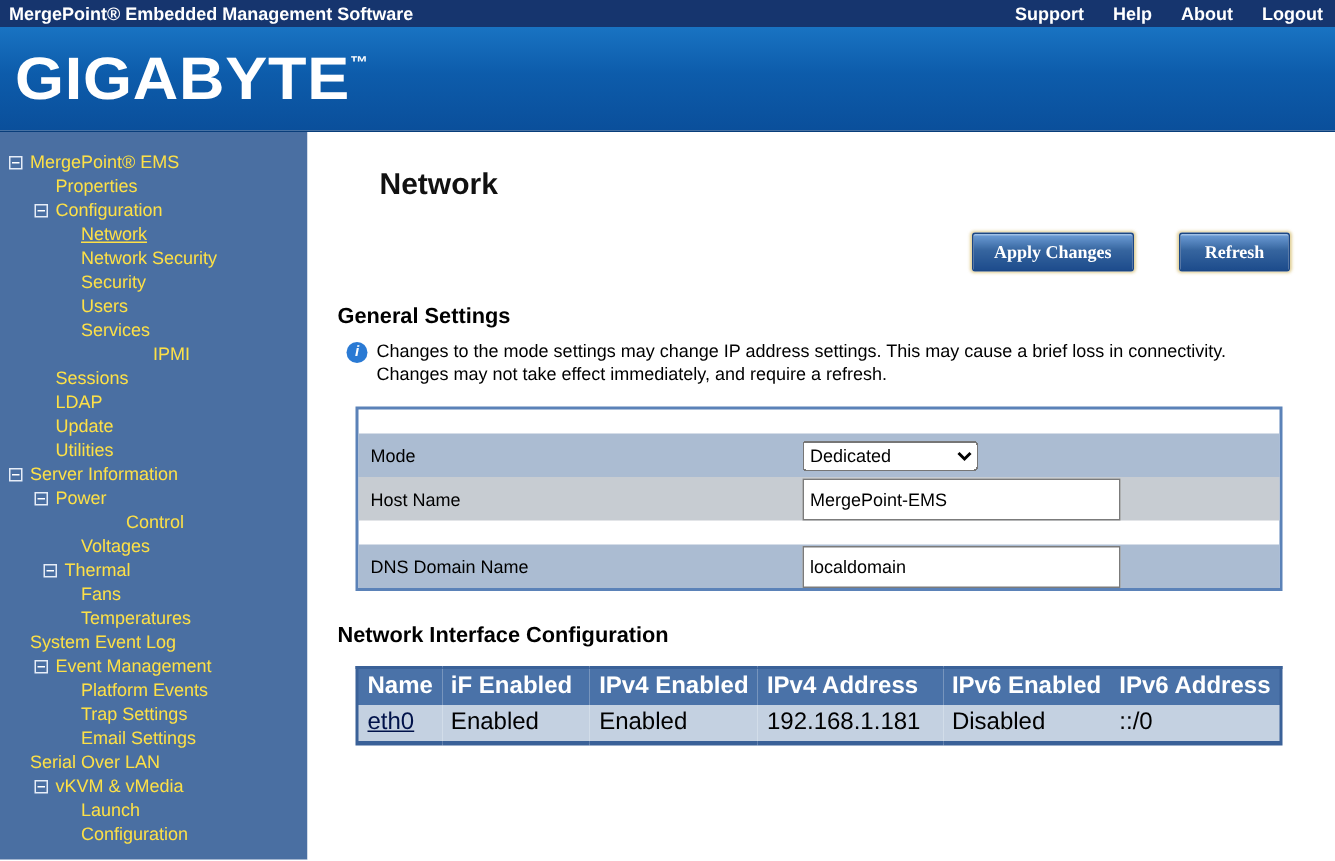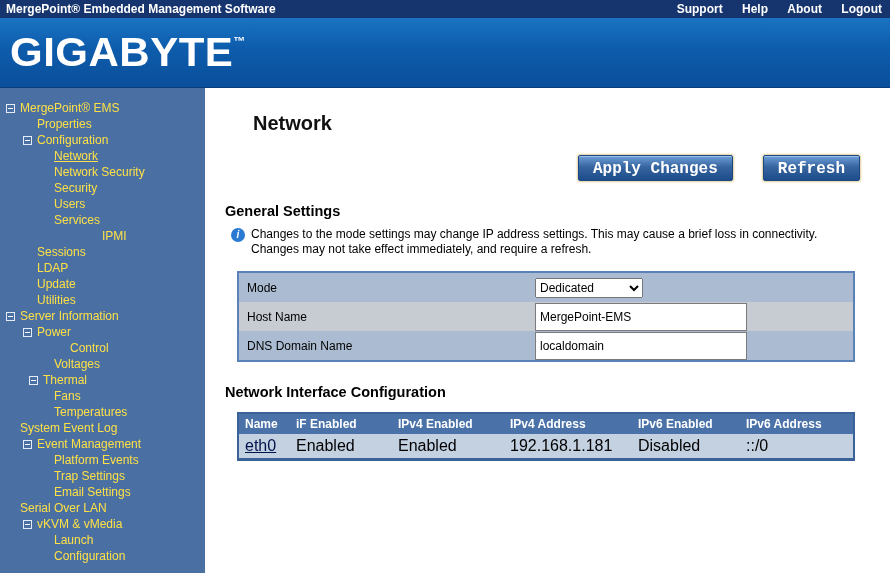--- a/index.html
+++ b/index.html
@@ -104,22 +104,22 @@
     justify-content: flex-end;
     gap: 30px;
     margin-top: 20px;
   }
   .btn {
     min-width: 74px;
     height: 26px;
     padding: 4px 14px;
     color: #fff;
     font-weight: bold;
-    font-size: 16px;
-    font-family: Liberation Mono, monospace;
+    font-size: 12px;
+    font-family: Liberation Serif, serif;
     background: linear-gradient(180deg, var(--button_top) 0%, #36659f 45%, var(--button_bottom) 100%);
     border: 1px solid #1c4784;
     border-radius: 2px;
     box-shadow: 0 0 2px 1px rgba(200,170,70,0.55), inset 0 1px 0 rgba(255,255,255,0.35);
     cursor: pointer;
   }
   .section-heading {
     font-size: 14.5px;
     font-weight: bold;
     color: #000;
@@ -145,25 +145,25 @@
     margin-top: 1px;
   }
   .info-text { margin: 0; line-height: 15px; }
 
   .settings-table {
     width: 618px;
     margin: 14px 0 0 22px;
     border: 2px solid var(--accent_border);
   }
   .srow { display: flex; align-items: center; height: 29px; padding-left: 8px; }
-  .srow-a { background: var(--row_blue); }
+  .srow-a { background: var(--row_blue); margin-top: 16px; }
   .srow-b { background: var(--row_gray); }
   .slabel { flex: 1; color: #000; }
   .sctrl { width: 318px; display: flex; align-items: center; }
-  .mode-select { width: 108px; height: 20px; font-size: 12px; font-family: inherit; cursor: pointer; }
+  .mode-select { width: 117px; height: 20px; font-size: 12px; font-family: inherit; cursor: pointer; }
   .txt {
     width: 212px; height: 28px;
     border: 1px solid #7b7b7b;
     background: #fff;
     font-size: 12px;
     font-family: inherit;
     padding: 1px 4px;
   }
 
   .nic-table {
@@ -171,21 +171,21 @@
     margin: 12px 0 0 22px;
     border-collapse: collapse;
     border: 2px solid #3a6198;
     border-bottom-width: 3px;
   }
   .nic-table th {
     background: var(--table_header_bg);
     color: #fff;
     text-align: left;
     font-weight: bold;
-    font-size: 12px;
+    font-size: 16px;
     padding: 3px 6px;
     white-space: nowrap;
   }
   .nic-table td {
     background: var(--data_row_bg);
     color: #000;
     font-size: 16px;
     padding: 3px 6px;
     white-space: nowrap;
   }
@@ -271,21 +271,21 @@
             <span class="tree-label">Utilities</span>
           </div>
           <div class="tree-item" style="padding-left: 6px;">
             <span class="tree-toggle"></span>
             <span class="tree-label">Server Information</span>
           </div>
           <div class="tree-item" style="padding-left: 23px;">
             <span class="tree-toggle"></span>
             <span class="tree-label">Power</span>
           </div>
-          <div class="tree-item" style="padding-left: 56px;">
+          <div class="tree-item" style="padding-left: 56px; margin-left: 14px;">
             <span class="tree-spacer"></span>
             <span class="tree-label">Control</span>
           </div>
           <div class="tree-item" style="padding-left: 40px;">
             <span class="tree-spacer"></span>
             <span class="tree-label">Voltages</span>
           </div>
           <div class="tree-item" style="padding-left: 29px;">
             <span class="tree-toggle"></span>
             <span class="tree-label">Thermal</span>

